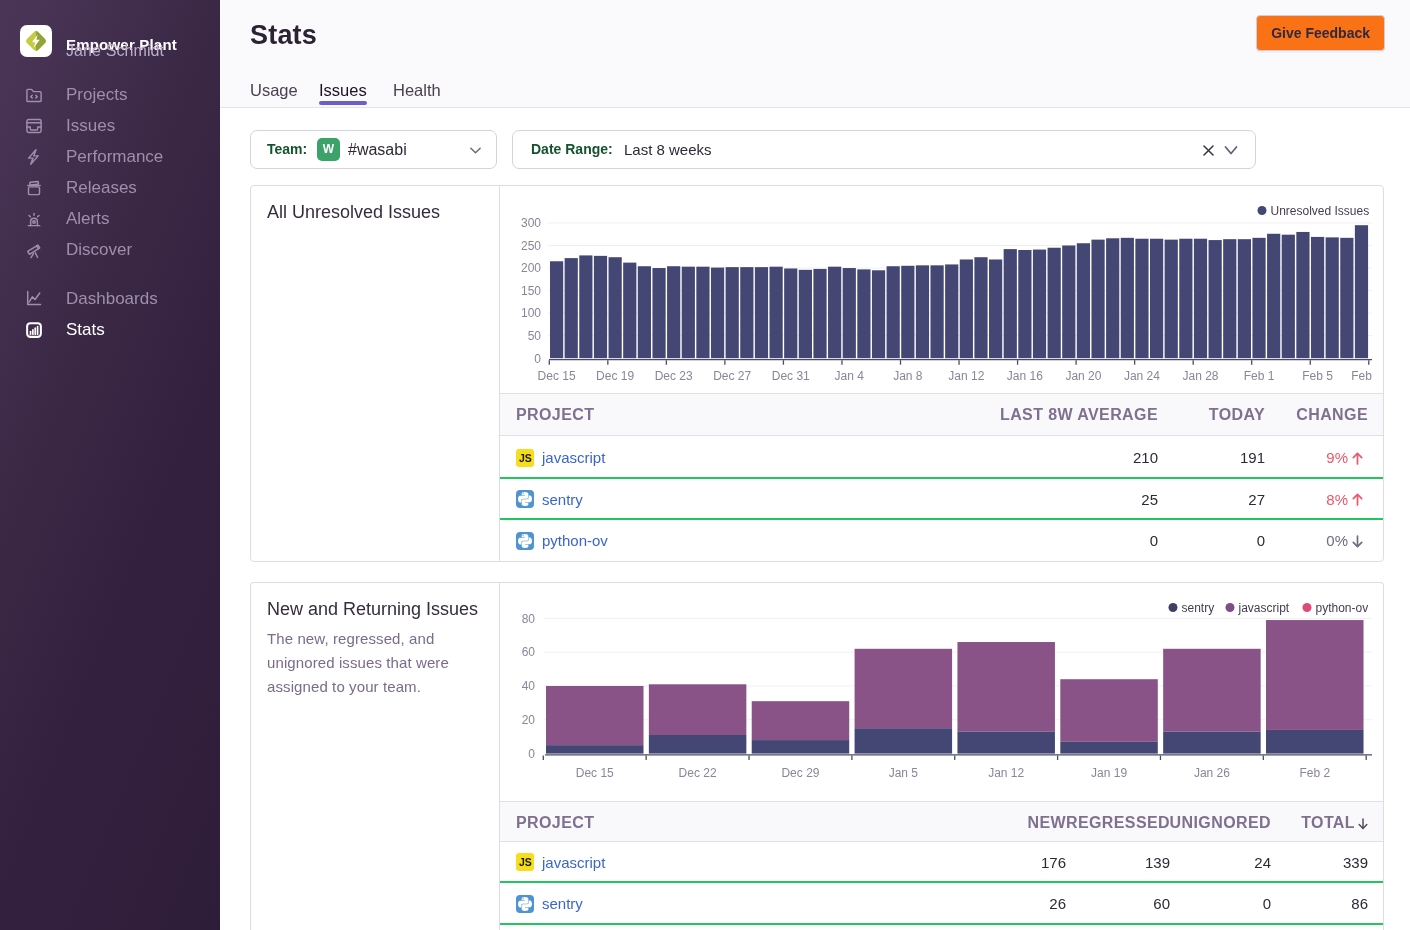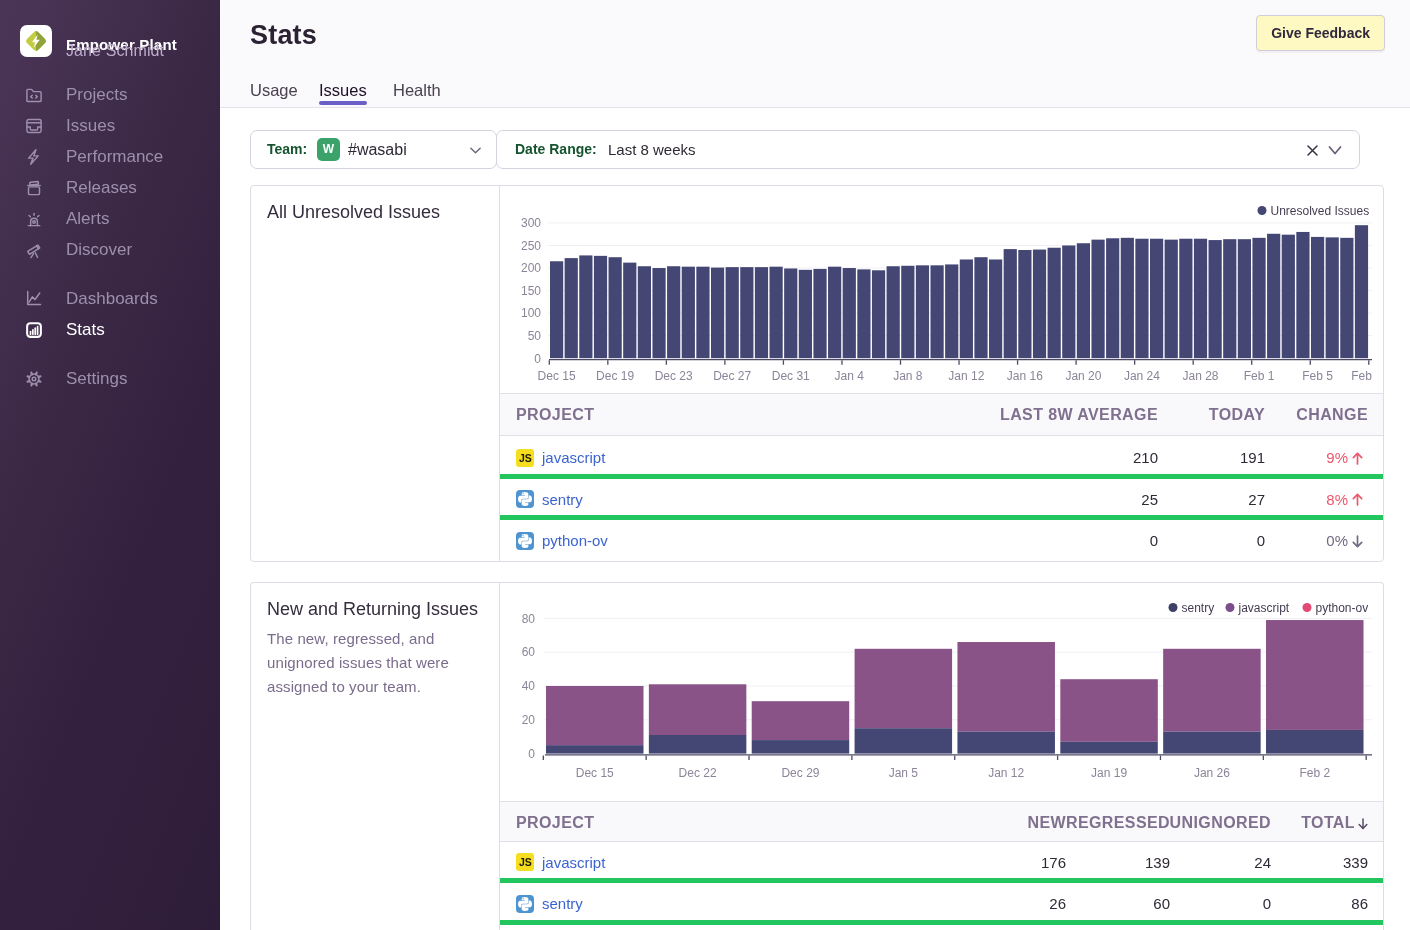--- a/index.html
+++ b/index.html
@@ -9,50 +9,50 @@
 #logo { position:absolute; left:20px; top:25px; width:32px; height:32px; background:#fff; border-radius:7px; }
 #orgname { position:absolute; left:66px; top:36px; color:#fff; font-size:15px; font-weight:bold; line-height:18px; letter-spacing:0.2px; }
 #username { position:absolute; left:66px; top:43px; color:#BCABCA; font-size:16px; line-height:15px; letter-spacing:0.1px; }
 .nav { position:absolute; left:0; width:220px; height:31px;text-align:right; }
 .nav .ic { position:absolute; left:25px; top:6.5px; width:18px; height:18px; }
 .nav .lb { position:absolute; left:66px; top:0; line-height:31px; font-size:17px; color:#9D8FAD; }
 .nav.active .lb { color:#fff; }
 #main { position:absolute; left:220px; top:0; width:1190px; height:930px; }
 #hdr { position:absolute; left:0; top:0; width:1190px; height:108px; background:#FAF9FB; border-bottom:1px solid #E7E1EC; }
 #hdr h1 { position:absolute; left:30px; top:20px; font-size:27px; color:#2B2233; letter-spacing:0.2px; }
-#feedback { position:absolute; right:25px; top:15px; height:36px; padding:0 14px; line-height:34px; background:#fef9c3;
+#feedback { position:absolute; right:25px; top:15px; height:36px; padding:0 14px; line-height:34px; background:#f97316;
   border:1px solid #D2CBDA; border-radius:4px; font-size:14px; font-weight:bold; color:#32283E; box-shadow:0 2px 1px rgba(0,0,0,0.04); }
 .tab { position:absolute; bottom:0; height:38px; font-size:16.5px; color:#49414F; }
 .tab span { display:block; line-height:42px; }
 #tab-usage { left:30px; }
 #tab-issues { left:99px; color:#1D1127; }
 #tab-issues:after { content:""; position:absolute; left:0; right:0; bottom:2px; height:4px; border-radius:2px; background:#6C5FC7; }
 #tab-health { left:173px; }
 #body { position:absolute; left:0; top:108px; width:1190px; height:822px; background:#fff; }
 .fbox { position:absolute; top:22px; height:39px; background:#fff; border:1px solid #D8D1E0; border-radius:7px; }
 #fteam { left:30px; width:247px; }
-#fdate { left:276px; width:864px; }
+#fdate { left:292px; width:744px; }
 .flab { font-weight:bold; font-size:14px; color:#14532d; }
 .fval { font-size:15px; color:#2F2936; }
 #wbadge { position:absolute; left:66px; top:7px; width:23px; height:23px; background:#3BA26A; border-radius:5px;
   color:#fff; font-size:12px; font-weight:bold; text-align:center; line-height:23px; }
 .panel { position:absolute; left:30px; width:1134px; background:#fff; border:1px solid #E0DCE5; border-radius:4px; }
 #panel1 { top:77px; height:377px; }
 #panel2 { top:474px; height:420px; border-bottom:none; border-radius:4px 4px 0 0; }
 .pleft { position:absolute; left:0; top:0; width:249px; height:100%; border-right:1px solid #E0DCE5; }
 .ptitle { position:absolute; left:16px; top:16px; font-size:18px; color:#352C3E; }
 .pdesc { position:absolute; left:16px; top:44px; width:232px; font-size:15px; line-height:24px; color:#7A6C8C; letter-spacing:0.1px; }
 .axlab { font-size:12px; fill:#8C8498; }
 .leg { font-size:12px; fill:#453C52; }
 #chart1 { position:absolute; left:249px; top:0; }
 #chart2 { position:absolute; left:249px; top:-3px; }
 .thead { position:absolute; left:249px; width:883px; height:43px; background:#F9F8FA;
   border-top:1px solid #E3DFE8; border-bottom:1px solid #E3DFE8; }
 .thead span { position:absolute; top:0; line-height:41px; font-size:16px; font-weight:bold; color:#80708F; letter-spacing:0.4px; }
-.trow { position:absolute; left:249px; width:883px; height:41.5px; border-bottom:5px solid #22c55e; }
+.trow { position:absolute; left:249px; width:883px; height:41.5px; border-bottom:2px solid #22c55e; }
 .trow span { position:absolute; top:0; line-height:41px; font-size:15px; color:#2F2936; }
 .trow .plink { left:42px; color:#3C64CF; }
 .picon { position:absolute; left:16px; top:11.5px; }
 .up { color:#EE566B !important; }
 .dn { color:#716A81 !important; }
 .c1 { right:225px; } .c2 { right:118px; } .c3 { right:15px;text-align:right; }
 .d1 { right:317px; } .d2 { right:213px; } .d3 { right:112px; } .d4 { right:15px; }
 </style></head>
 <body>
 <div id="sidebar">
@@ -129,35 +129,20 @@
     </div>
 <div class="nav active" style="top:314px;">
       <span class="ic"><svg width="18" height="18" viewBox="0 0 16 16" fill="none" stroke="#FFFFFF" stroke-linecap="round">
           <rect x="1.9" y="1.9" width="12.2" height="12.2" rx="2.8" stroke-width="1.8"></rect>
           <path stroke-width="1.5" d="M4.9 11.7V9.4"></path>
           <path stroke-width="1.5" d="M7 11.7V7.8"></path>
           <path stroke-width="1.5" d="M9.1 11.7V6.4"></path>
           <path stroke-width="1.5" d="M11.2 11.7V5"></path>
         </svg></span>
       <span class="lb">Stats</span>
-    </div>
-<div class="nav" style="top:363px;">
-      <span class="ic"><svg width="18" height="18" viewBox="0 0 16 16" fill="none" stroke="#9D8FAD" stroke-width="1.3" stroke-linecap="round" stroke-linejoin="round">
-          <circle cx="8" cy="8" r="4.4"></circle>
-          <circle cx="8" cy="8" r="1.6"></circle>
-          <path stroke-width="1.9" d="M12.07 9.67 L13.73 10.36"></path>
-          <path stroke-width="1.9" d="M9.69 12.06 L10.39 13.72"></path>
-          <path stroke-width="1.9" d="M6.33 12.07 L5.64 13.73"></path>
-          <path stroke-width="1.9" d="M3.94 9.69 L2.28 10.39"></path>
-          <path stroke-width="1.9" d="M3.93 6.33 L2.27 5.64"></path>
-          <path stroke-width="1.9" d="M6.31 3.94 L5.61 2.28"></path>
-          <path stroke-width="1.9" d="M9.67 3.93 L10.36 2.27"></path>
-          <path stroke-width="1.9" d="M12.06 6.31 L13.72 5.61"></path>
-        </svg></span>
-      <span class="lb">Settings</span>
     </div>
 
 </div>
 <div id="main">
   <div id="hdr">
     <h1>Stats</h1>
     <div id="feedback">Give Feedback</div>
     <div class="tab" id="tab-usage">
         <span>Usage</span>
       </div>

